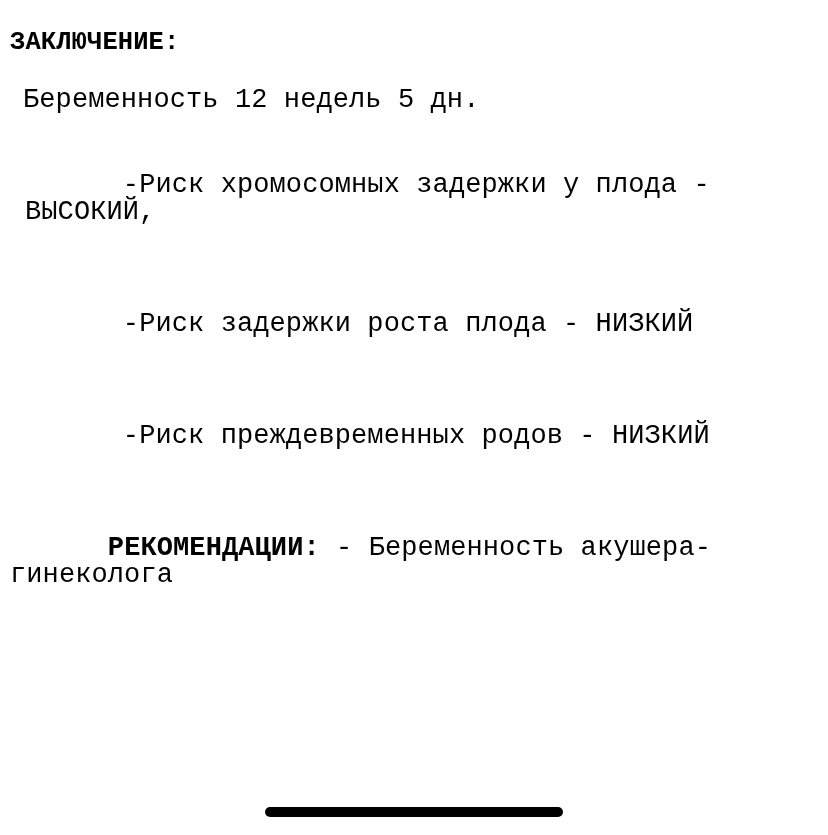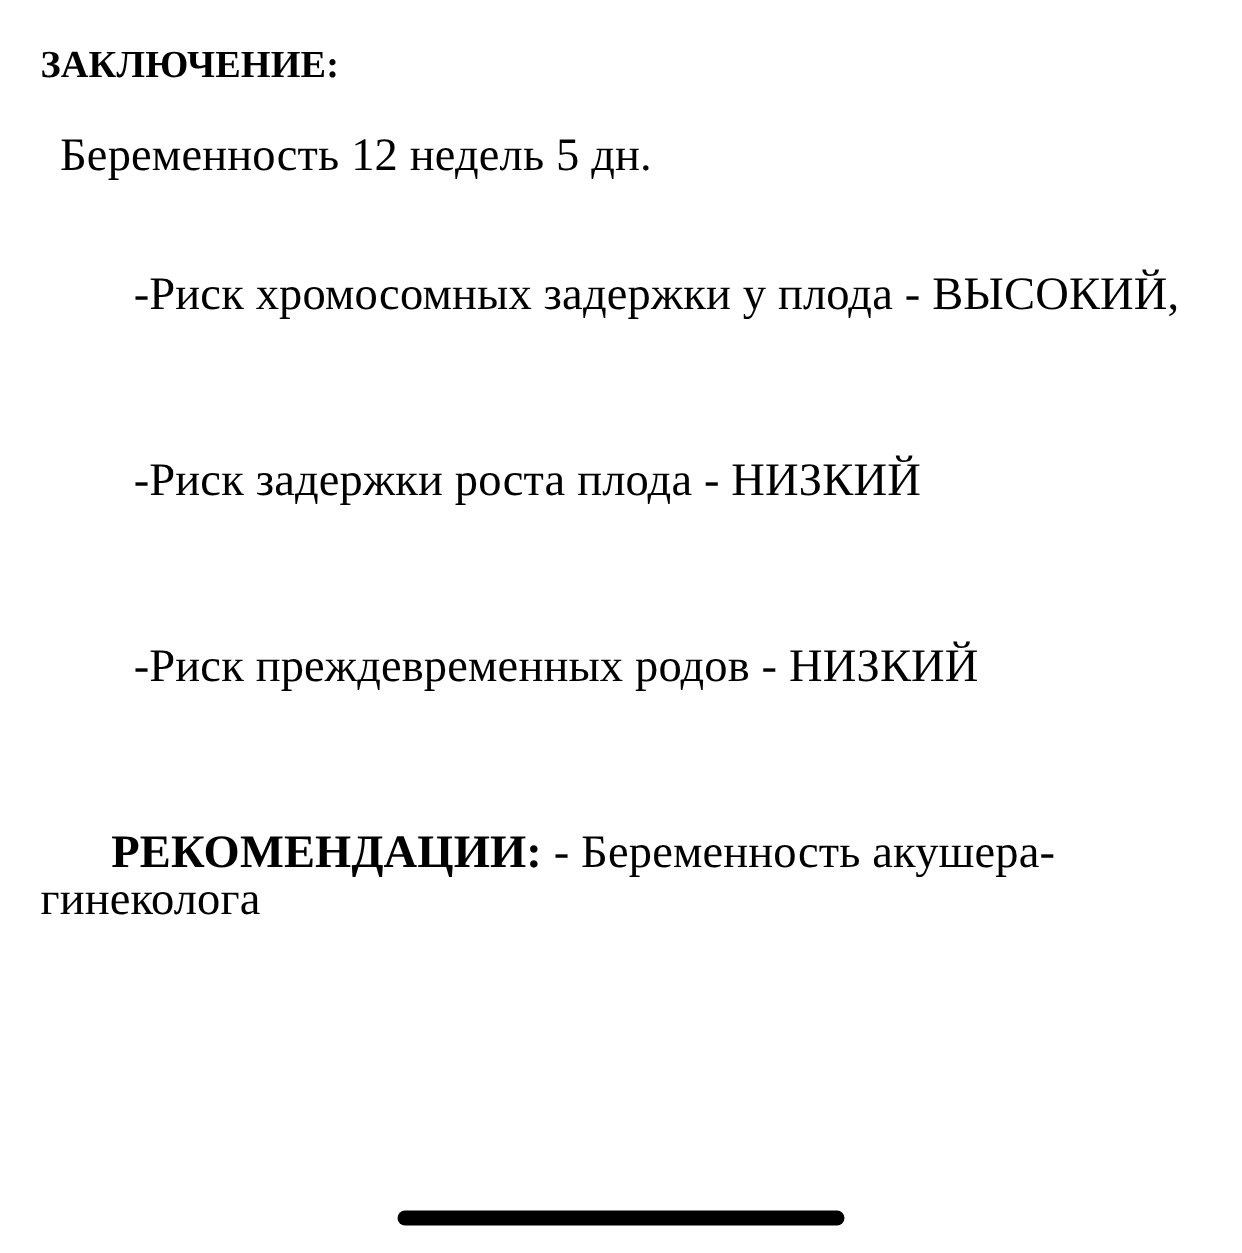--- a/index.html
+++ b/index.html
@@ -23,26 +23,27 @@
     height: 835px;
     box-sizing: border-box;
     padding: 0;
   }
 
   .doc {
     position: absolute;
     left: 0;
     top: 0;
     width: 828px;
-    padding: 18px 24px 0 27px;
+    padding: 18px 24px 0 10px;
     box-sizing: border-box;
+    font-family: Liberation Mono, monospace;
   }
 
   .line {
-    font-size: 31px;
+    font-size: 27px;
     line-height: 1.0;
     color: #000000;
     white-space: pre-wrap;
     letter-spacing: 0.1px;
   }
 
   .heading {
     font-weight: bold;
     font-size: 25.5px;
     margin: 0 0 0 0;

